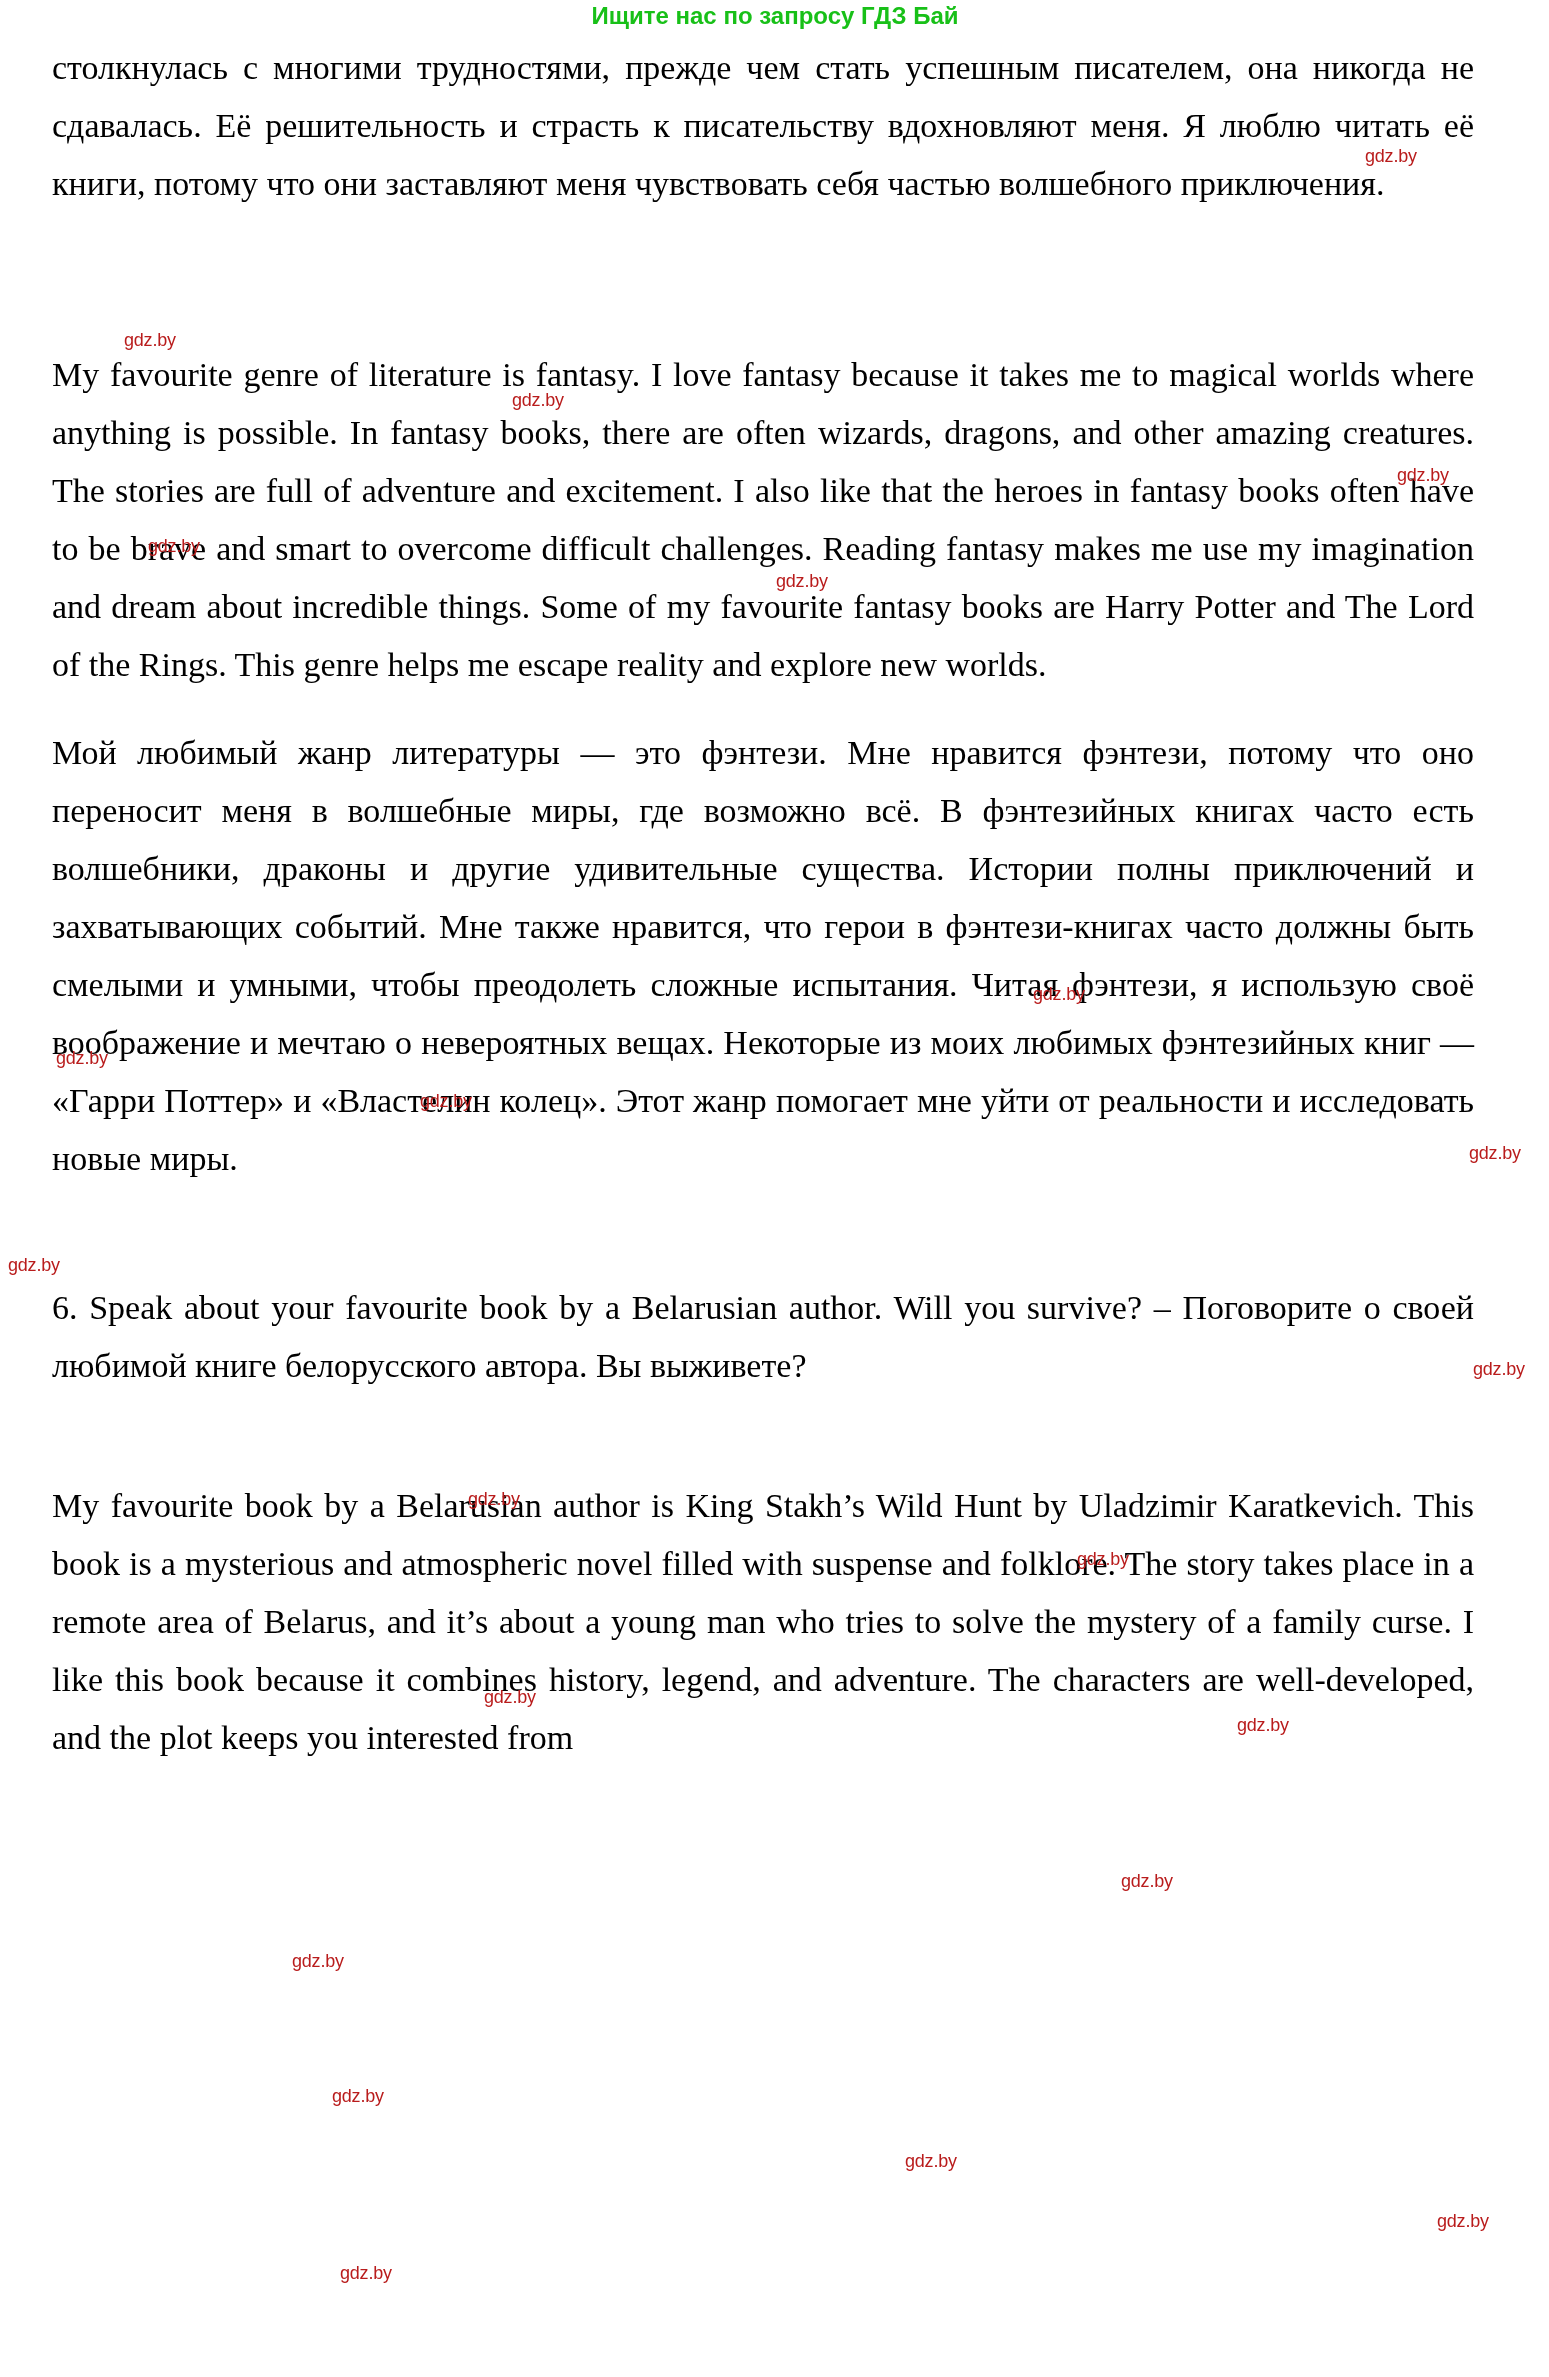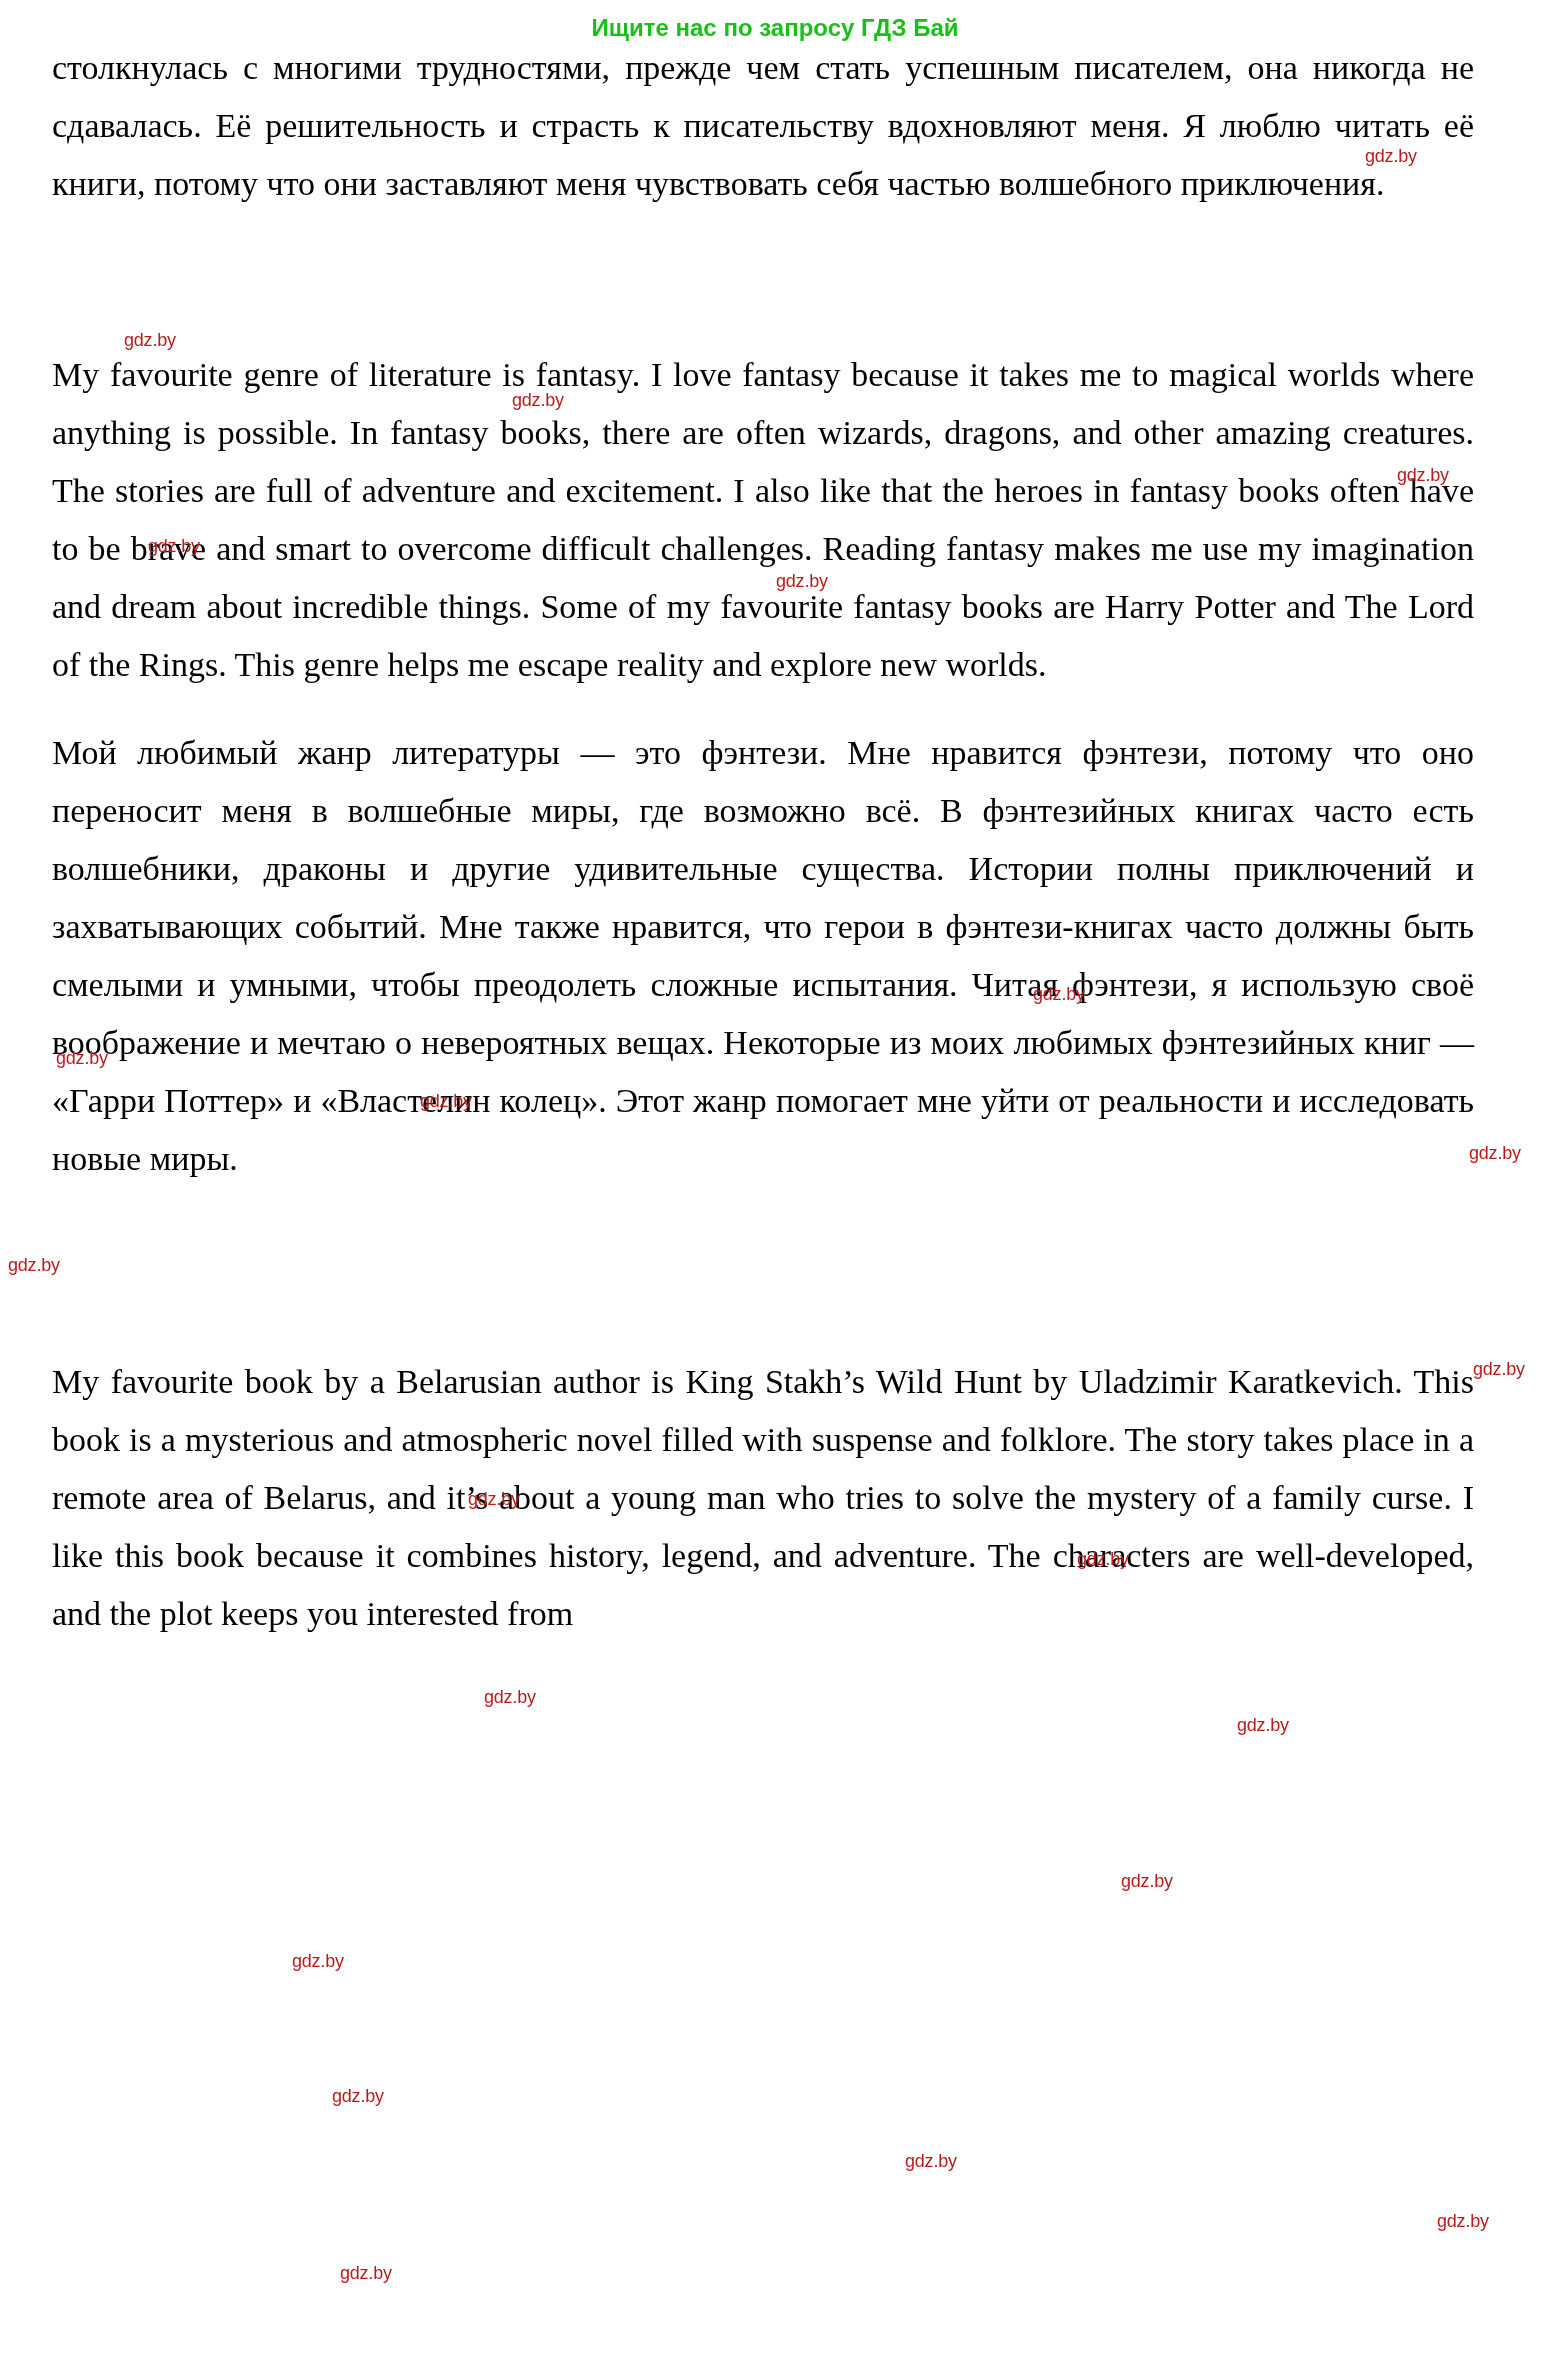--- a/index.html
+++ b/index.html
@@ -82,39 +82,40 @@
     font-size: 21px;
     color: #5b0f9e;
     white-space: nowrap;
   }
 </style>
 </head>
 <body>
 
 <div class="page">
 
-  <div class="site-header" style="color: rgb(24, 192, 24); margin-top: 12px;">Ищите нас по запросу ГДЗ Бай</div>
+  <div class="site-header" style="color: rgb(24, 192, 24);">Ищите нас по запросу ГДЗ Бай</div>
 
   <div class="content">
 
     <p class="para">столкнулась с многими трудностями, прежде чем стать успешным писателем, она никогда не сдавалась. Её решительность и страсть к писательству вдохновляют меня. Я люблю читать её книги, потому что они заставляют меня чувствовать себя частью волшебного приключения.</p>
 
     <div class="gap-lg"></div>
 
 
     <div class="gap-md"></div>
 
     <p class="para">My favourite genre of literature is fantasy. I love fantasy because it takes me to magical worlds where anything is possible. In fantasy books, there are often wizards, dragons, and other amazing creatures. The stories are full of adventure and excitement. I also like that the heroes in fantasy books often have to be brave and smart to overcome difficult challenges. Reading fantasy makes me use my imagination and dream about incredible things. Some of my favourite fantasy books are Harry Potter and The Lord of the Rings. This genre helps me escape reality and explore new worlds.</p>
 
     <div class="gap-sm"></div>
 
     <p class="para">Мой любимый жанр литературы — это фэнтези. Мне нравится фэнтези, потому что оно переносит меня в волшебные миры, где возможно всё. В фэнтезийных книгах часто есть волшебники, драконы и другие удивительные существа. Истории полны приключений и захватывающих событий. Мне также нравится, что герои в фэнтези-книгах часто должны быть смелыми и умными, чтобы преодолеть сложные испытания. Читая фэнтези, я использую своё воображение и мечтаю о невероятных вещах. Некоторые из моих любимых фэнтезийных книг — «Гарри Поттер» и «Властелин колец». Этот жанр помогает мне уйти от реальности и исследовать новые миры.</p>
 
     <div class="gap-xl"></div>
 
+    <p class="para">6. Speak about your favourite book by a Belarusian author. Will you survive? – Поговорите о своей любимой книге белорусского автора. Вы выживете?</p>
 
     <div class="gap-lg"></div>
 
     <p class="para">My favourite book by a Belarusian author is King Stakh’s Wild Hunt by Uladzimir Karatkevich. This book is a mysterious and atmospheric novel filled with suspense and folklore. The story takes place in a remote area of Belarus, and it’s about a young man who tries to solve the mystery of a family curse. I like this book because it combines history, legend, and adventure. The characters are well-developed, and the plot keeps you interested from</p>
 
   </div>
 
   <div id="watermark-layer">
       <div class="wm" style="left: 124px; top: 332px;">gdz.by</div>
       <div class="wm" style="left: 1365px; top: 148px;">gdz.by</div>

